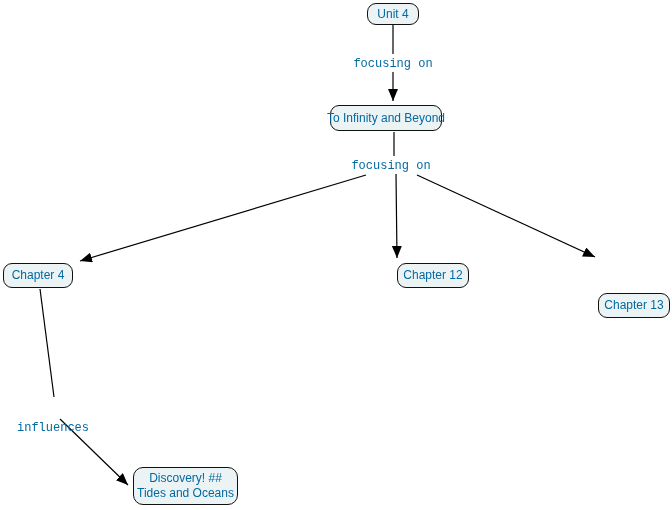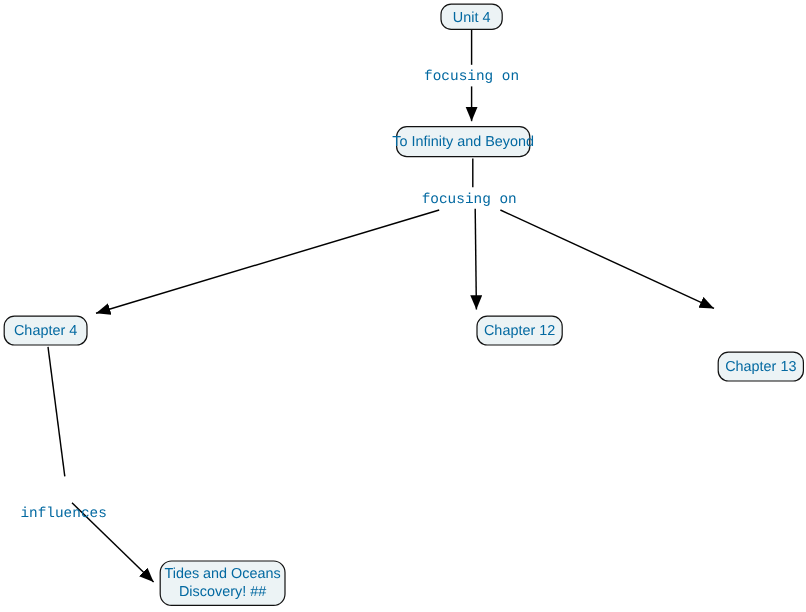--- a/index.html
+++ b/index.html
@@ -87,18 +87,18 @@
   <div class="concept-node" style="left:3px; top:263px; width:70px; height:25px;">Chapter 4</div>
 
   <div class="concept-node" style="left:361px; top:263px; width:72px; height:25px;margin-left:36px;">Chapter 12</div>
 
   <div class="concept-node" style="left:598px; top:263px; width:72px; height:25px;margin-top:30px;">Chapter 13</div>
 
   <div class="link-label" style="left:53px; top:428px;">influences</div>
 
   <div class="concept-node multiline" style="left:133px; top:467px; width:105px; height:38px;">
     <div>
+      <div>Discovery! ##</div>
       <div>Tides and Oceans</div>
-      <div>Discovery! ##</div>
     </div>
   </div>
 
 </div>
 
 </body></html>

